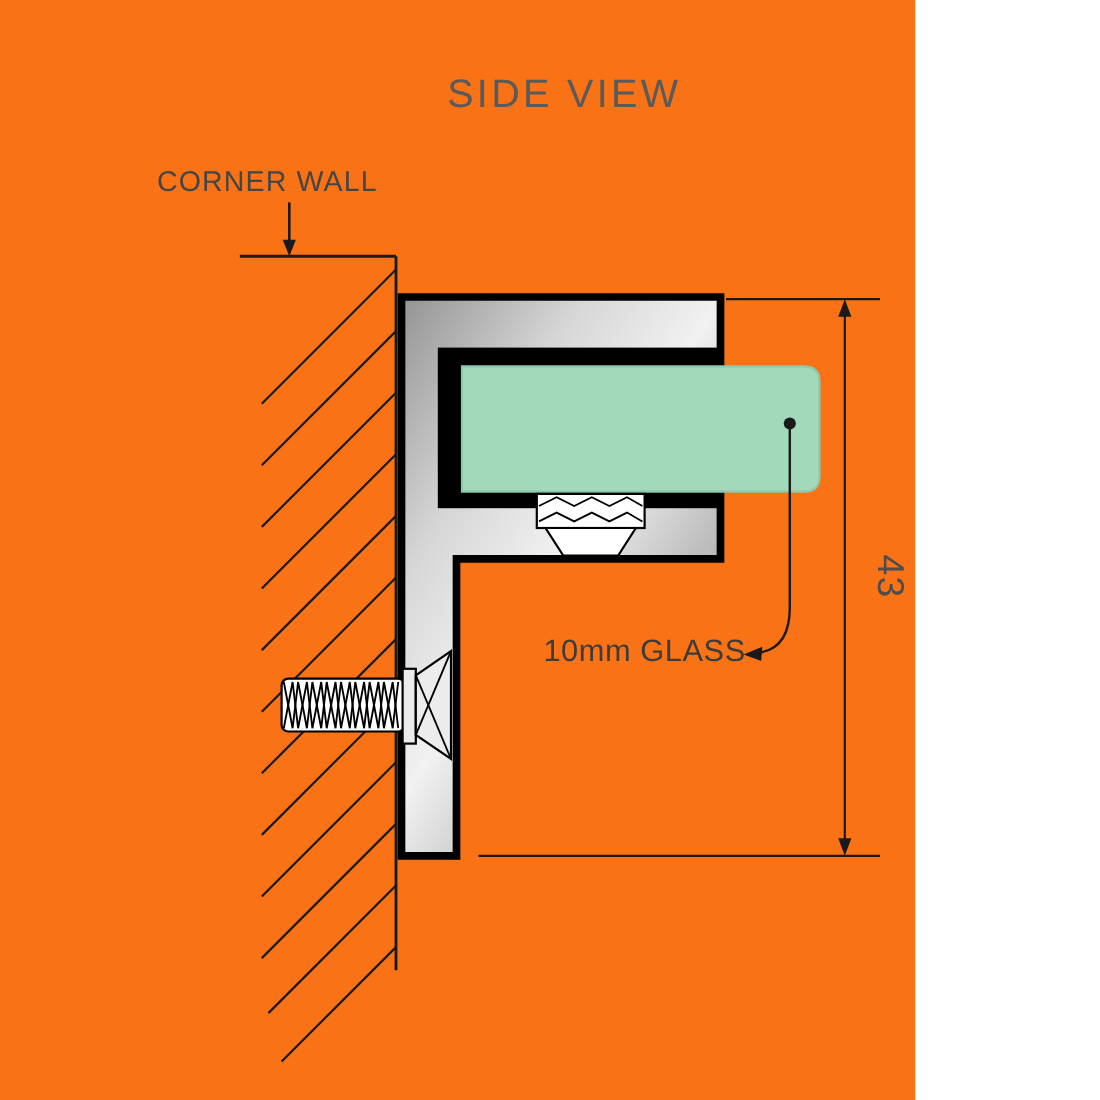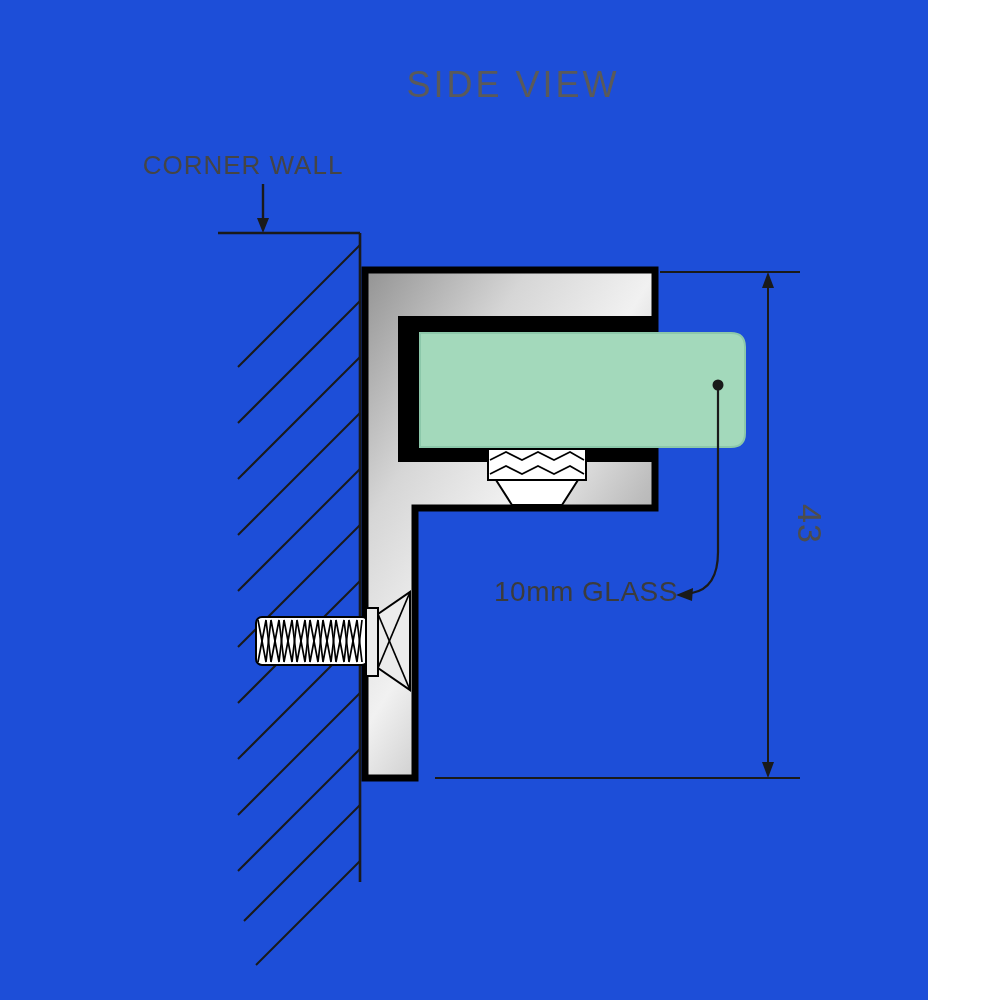--- a/index.html
+++ b/index.html
@@ -1,16 +1,16 @@
 <!DOCTYPE html>
 <html><head>
 <meta charset="utf-8">
 <style>
   html,body{margin:0;padding:0;background:#fff;}
-  .canvas{position:relative;width:928px;height:1000px;background:#1d4ed8;overflow:hidden;
+  .canvas{position:relative;width:832px;height:1000px;background:#f97316;overflow:hidden;
           font-family:"Liberation Sans", sans-serif;}
   svg{display:block;}
   text{font-family:"Liberation Sans", sans-serif;}
   .title-text{font-size:36px;letter-spacing:3px;}
   .label-text{font-size:26px;letter-spacing:1px;}
   .glass-text{font-size:28px;letter-spacing:0.5px;}
   .dim-text{font-size:34px;letter-spacing:1px;}
 </style>
 </head>
 <body>

